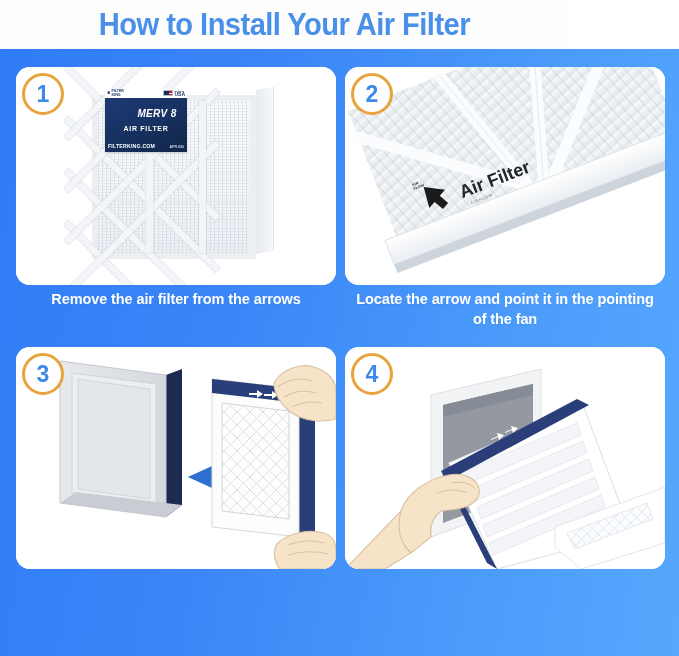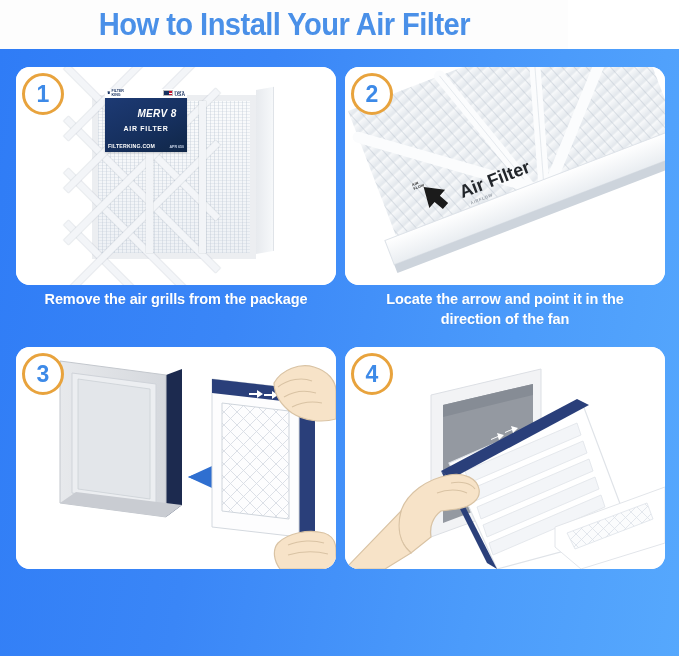--- a/index.html
+++ b/index.html
@@ -270,21 +270,21 @@
               <span class="lb-web">FILTERKING.COM</span>
               <span class="lb-apr">APR 650</span>
             </div>
           </div>
         </div>
 
         <div class="badge">
           <span>1</span>
         </div>
       </div>
-      <div class="caption">Remove the air grills from the package</div>
+      <div class="caption">Remove the air filter from the arrows</div>
     </div>
 
     <div class="cell c2">
       <div class="card">
 
         <div class="p2-stage">
           <svg class="art" width="320" height="218" viewBox="0 0 320 218">
             <defs>
               <linearGradient id="frameG" x1="0" y1="0" x2="0" y2="1">
                 <stop offset="0" stop-color="#ffffff"></stop>
@@ -325,21 +325,21 @@
             <span style="position:absolute;left:-2px;top:-10px;font-size:3.6px;font-weight:bold;color:#2b2b2b;letter-spacing:0.2px;">AIR FLOW</span>
             <span style="position:absolute;left:40px;top:6px;font-size:18px;font-weight:bold;color:#22262b;white-space:nowrap;">Air Filter</span>
             <span style="position:absolute;left:46px;top:27px;font-size:4.2px;font-weight:bold;color:#9aa1a9;letter-spacing:0.6px;">AIRFLOW</span>
           </div>
         </div>
 
         <div class="badge">
           <span>2</span>
         </div>
       </div>
-      <div class="caption">Locate the arrow and point it in the direction of the fan</div>
+      <div class="caption">Locate the arrow and point it in the pointing of the fan</div>
     </div>
 
     <div class="cell c3">
       <div class="card">
 
         <div class="p3-stage">
           <svg class="art" width="320" height="222" viewBox="0 0 320 222">
             <defs>
               <linearGradient id="unitG" x1="0" y1="0" x2="1" y2="0">
                 <stop offset="0" stop-color="#e7e9ec"></stop>

